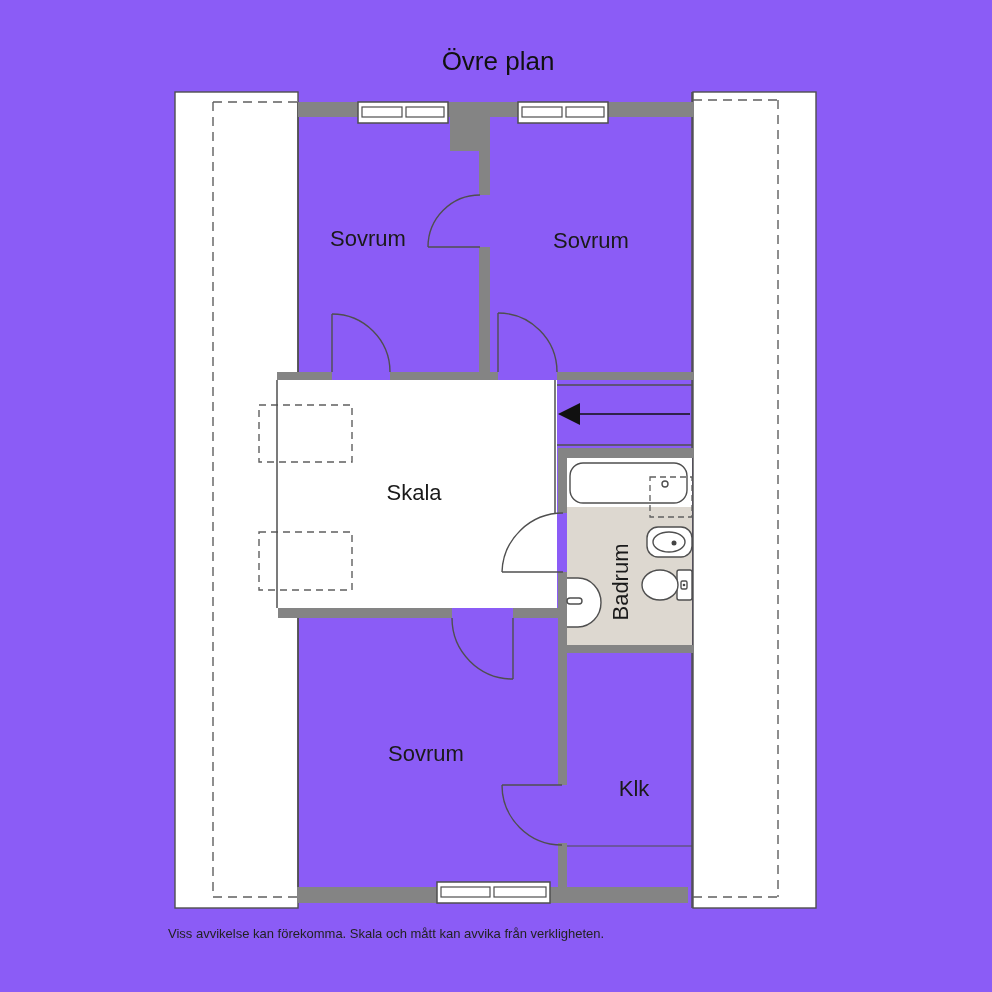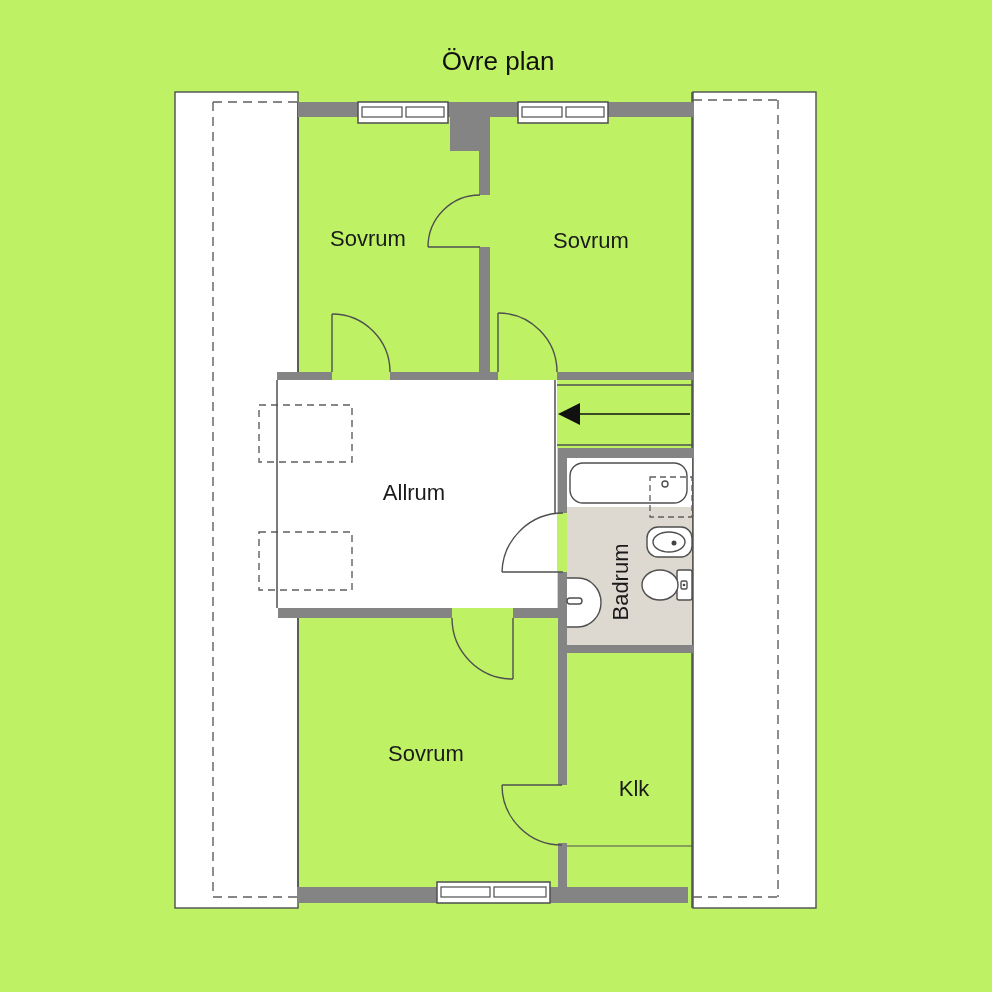--- a/index.html
+++ b/index.html
@@ -1,16 +1,16 @@
 <!DOCTYPE html>
 <html><head>
 <meta charset="utf-8">
 <style>
   html,body{margin:0;padding:0;background:#fff;}
-  .canvas{position:relative;width:992px;height:992px;background:#bef264;
+  .canvas{position:relative;width:992px;height:992px;background:#8b5cf6;
           font-family:"Liberation Sans", sans-serif;overflow:hidden;}
   svg{position:absolute;left:0;top:0;}
   .room-label{position:absolute;transform:translate(-50%,-50%);font-size:22px;
               color:#1a1a1a;white-space:nowrap;}
   .room-label.vertical{transform:translate(-50%,-50%) rotate(-90deg);}
   .plan-title{position:absolute;transform:translate(-50%,-50%);font-size:26px;
               color:#111;white-space:nowrap;}
   .footer-note{position:absolute;left:168px;top:926px;font-size:13px;color:#222;
                white-space:nowrap;}
 </style>
@@ -145,18 +145,19 @@
       <rect x="567" y="598" width="15" height="6" rx="3"></rect>
     </g>
 
     <path d="M567 846 H692" stroke="#4f4f4f" stroke-width="1.2" fill="none"></path>
   </svg>
 
   <div class="plan-title" style="left:498px;top:61px">Övre plan</div>
 
   <div class="room-label" style="left:368px;top:239px">Sovrum</div>
   <div class="room-label" style="left:591px;top:241px">Sovrum</div>
-  <div class="room-label" style="left:414px;top:493px">Allrum</div>
+  <div class="room-label" style="left:414px;top:493px">Skala</div>
   <div class="room-label vertical" style="left:621px;top:582px">Badrum</div>
   <div class="room-label" style="left:426px;top:754px">Sovrum</div>
   <div class="room-label" style="left:634px;top:789px">Klk</div>
 
+  <div class="footer-note">Viss avvikelse kan förekomma. Skala och mått kan avvika från verkligheten.</div>
 </div>
 
 </body></html>

